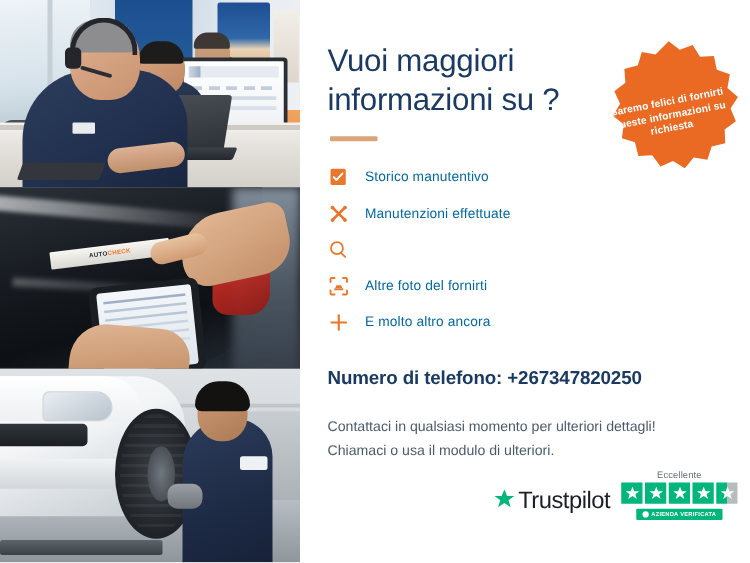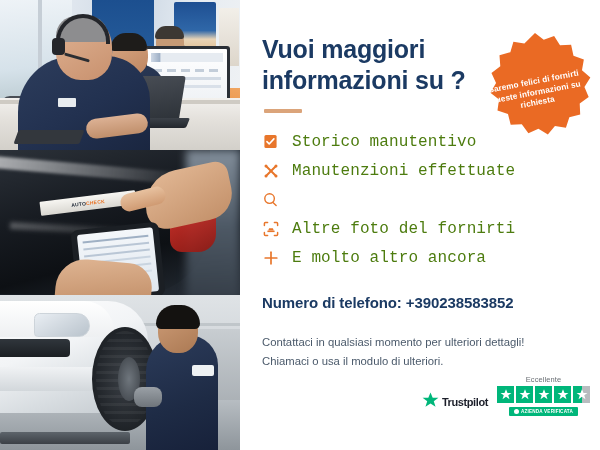--- a/index.html
+++ b/index.html
@@ -181,32 +181,32 @@
     background:linear-gradient(180deg,#c8cdd1,#a8aeb3); }
 
   
   .content {
     position:relative;
     width:360px; height:450px; flex:0 0 360px;
     background:#ffffff;
     padding:34px 22px 0 22px;
   }
   .headline {
-    font-size:25px; line-height:1.22; font-weight:700;
+    font-size:25px; line-height:1.22; font-weight:400;
     color:#1b3a63; letter-spacing:-.2px;
     max-width:215px;
   }
   .rule { width:38px; height:4px; background:#dba47a; margin:14px 0 0 2px; border-radius:1px; }
 
   .features { margin-top:14px; }
   .feature { display:flex; align-items:center; gap:13px; height:29px; }
   .feat-icon { width:17px; height:17px; flex:0 0 17px;
     display:flex; align-items:center; justify-content:center; color:#e8762b; }
   .feat-icon svg { display:block; }
-  .feat-label { font-size:16px; color:#4d7c0f; letter-spacing:.1px;font-family:Liberation Mono, monospace; }
+  .feat-label { font-size:11px; color:#0369a1; letter-spacing:.1px; }
 
   .phone-block { margin-top:22px; }
   .phone-line { font-size:15px; font-weight:700; color:#1b3a63; letter-spacing:-.1px; }
   .sub { margin-top:22px; font-size:11.3px; line-height:1.65; color:#4b5a6b; }
 
   
   .badge {
     position:absolute; right:6px; top:30px;
     width:118px; height:118px;
   }
@@ -219,21 +219,21 @@
   }
   .badge-icon { color:#ffffff; margin-bottom:2px; }
   .badge-text {
     color:#ffffff; font-size:8.2px; font-weight:700; line-height:1.32;
     text-align:center; letter-spacing:.1px; width:92px;
   }
 
   
   .trust { position:absolute; right:10px; bottom:34px; display:flex; align-items:flex-end; gap:9px; }
   .tp-logo { display:flex; align-items:center; gap:3px; padding-bottom:4px; }
-  .tp-name { font-size:11px; font-weight:700; color:#1c1f2a; letter-spacing:-.4px; }
+  .tp-name { font-size:19px; font-weight:400; color:#1c1f2a; letter-spacing:-.4px; }
   .tp-right { display:flex; flex-direction:column; align-items:center; gap:2px; }
   .tp-excellent { font-size:7.5px; color:#6b7075; letter-spacing:.1px; }
   .tp-stars { display:flex; gap:2px; }
   .tp-star { width:17px; height:17px; background:#00b67a; display:flex; align-items:center;
     justify-content:center; }
   .tp-star.half { background:linear-gradient(90deg,#00b67a 50%,#b8bcbf 50%); }
   .tp-verified { margin-top:2px; background:#00b67a; color:#fff; font-size:4.6px;
     font-weight:700; padding:2px 5px; border-radius:1px; display:flex;
     align-items:center; gap:2px; letter-spacing:.2px; white-space:nowrap; }
   .tp-check { width:5px; height:5px; border-radius:50%; background:#fff; flex:0 0 5px; }
@@ -388,21 +388,21 @@
               <line x1="2.2" y1="8" x2="13.8" y2="8"></line>
             </g>
           </svg>
         </span>
         <span class="feat-label">E molto altro ancora</span>
       </div>
 
     </div>
 
     <div class="phone-block">
-      <div class="phone-line">Numero di telefono: +390238583852</div>
+      <div class="phone-line">Numero di telefono: +267347820250</div>
       <div class="sub">
         <div>Contattaci in qualsiasi momento per ulteriori dettagli!</div>
         <div>Chiamaci o usa il modulo di ulteriori.</div>
       </div>
     </div>
 
     <div class="badge">
       <svg viewBox="0 0 100 100" width="118" height="118">
         <path fill="#ea6a24" d="M50 2.5 L57.4 8.3 L66.2 5.1 L71.2 13.0 L80.6 12.6 L82.6 21.8
           L91.4 24.9 L89.8 34.2 L96.9 40.3 L91.9 48.2 L95.5 56.8 L87.9 62.3 L88.3 71.7

